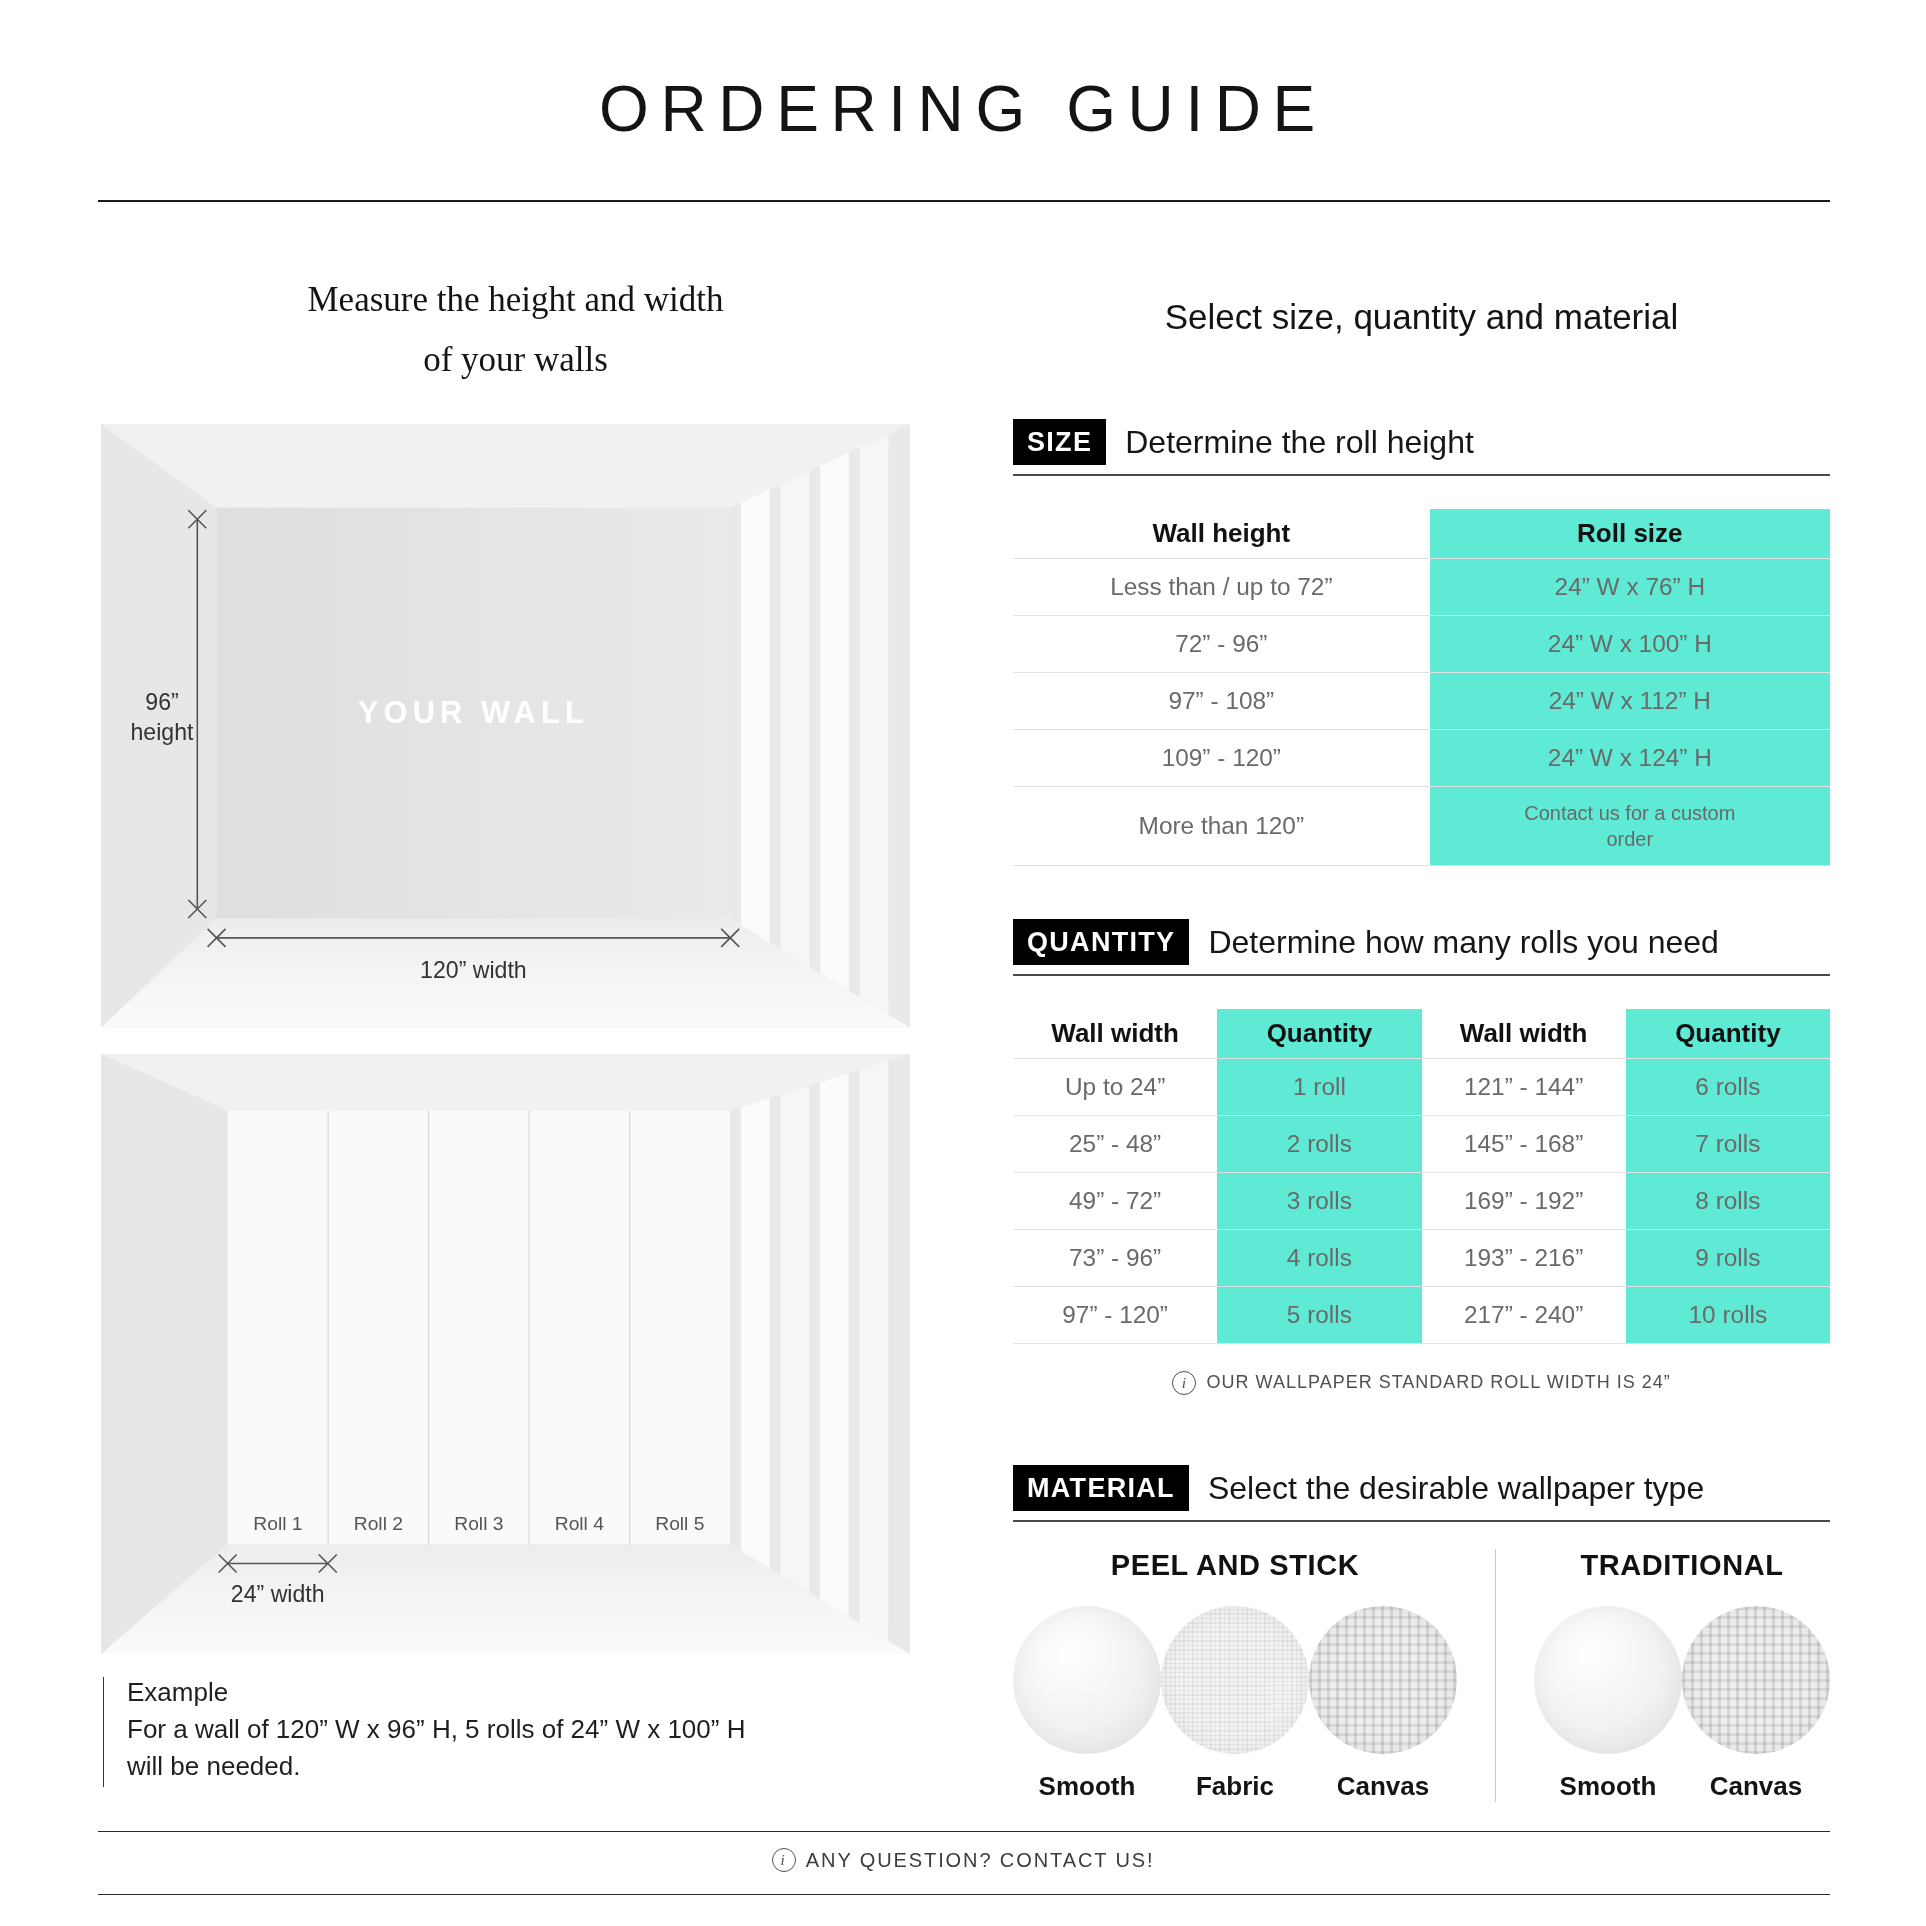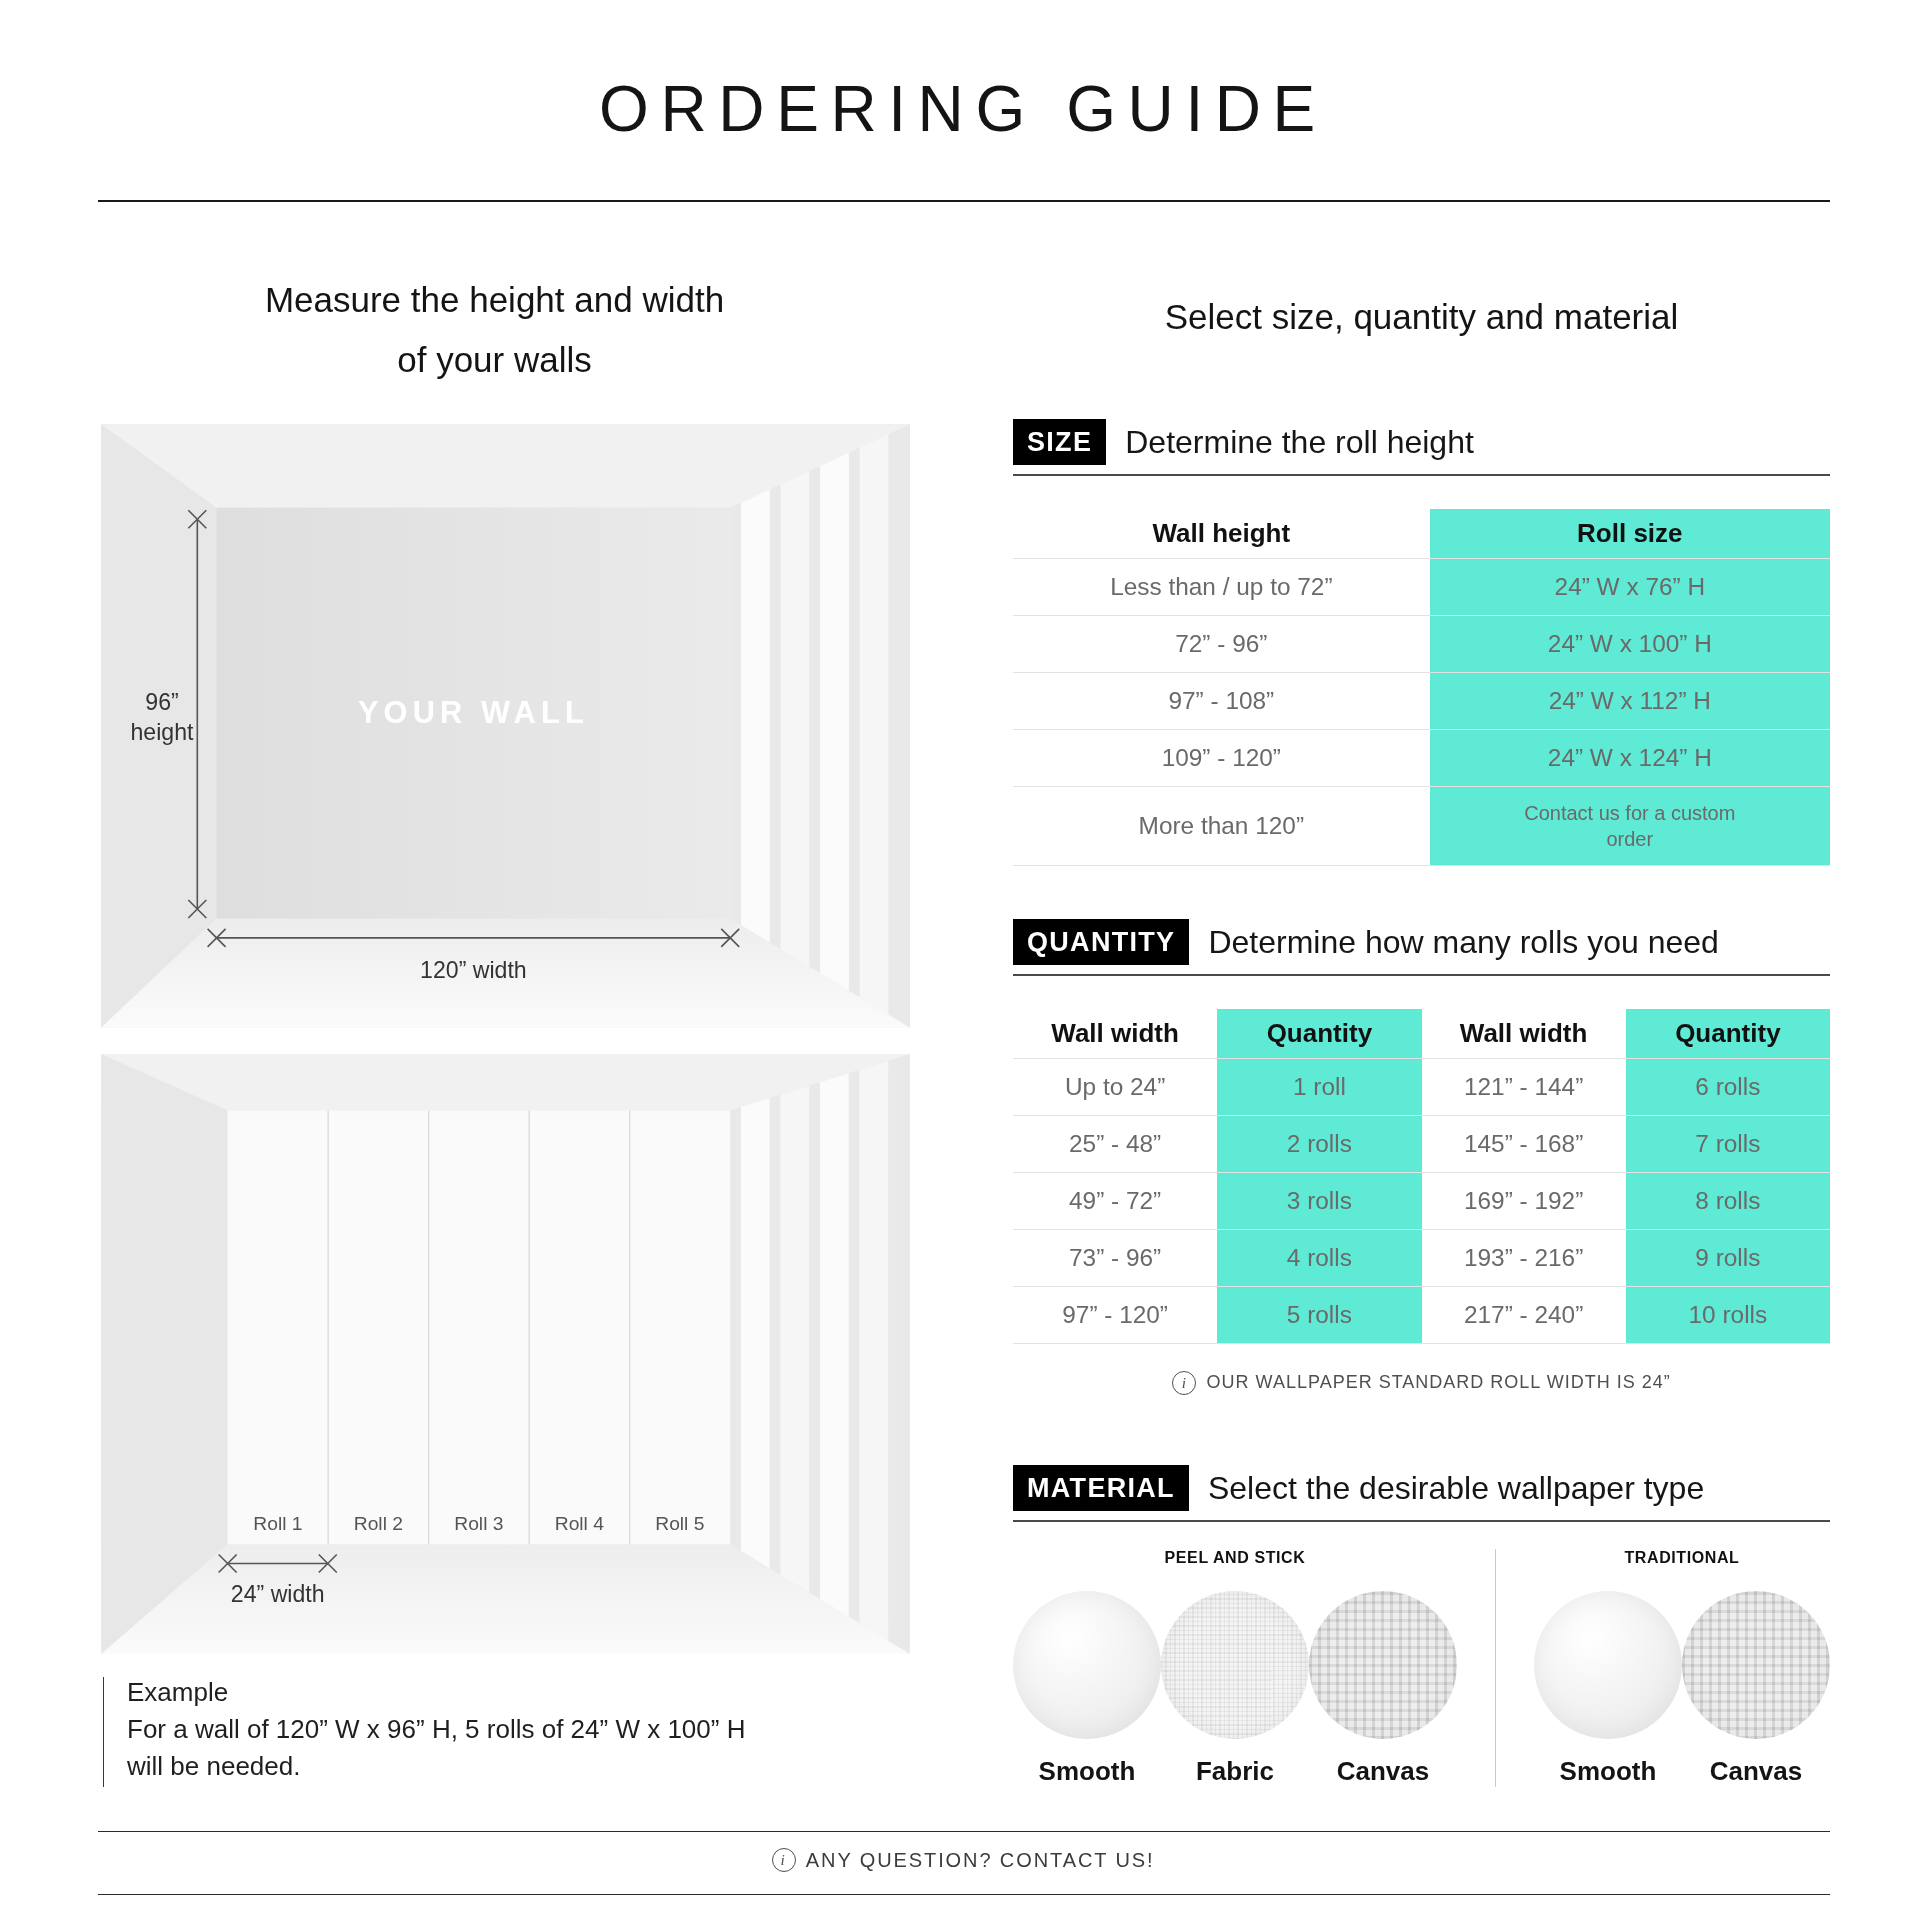--- a/index.html
+++ b/index.html
@@ -10,21 +10,21 @@
   
   .page-title {
     position:absolute; top:72px; left:0; width:100%;
     text-align:center; font-size:64px; letter-spacing:11.6px;
     font-weight:400; color:#141414;
   }
   .rule-top { position:absolute; top:200px; left:98px; width:1732px; height:1.9px; background:#1a1a1a; }
 
   
   .col-heading { position:absolute; font-size:35px; line-height:1.7; text-align:center; color:#141414; }
-  #left-heading  { top:270px; left:90px; width:809px; }
+  #left-heading  { top:270px; left:111px; width:809px;font-family:Liberation Serif, serif; }
   #right-heading { top:287px; left:1013px; width:817px; }
 
   
   #room1 { position:absolute; left:101px; top:424px; width:809px; height:604px; }
   #room2 { position:absolute; left:101px; top:1054px; width:809px; height:600px; }
   svg text { font-family:"Liberation Sans", sans-serif; }
 
   
   #example {
     position:absolute; left:103px; top:1677px; width:783px;
@@ -67,21 +67,21 @@
   .info-circle {
     display:inline-flex; align-items:center; justify-content:center;
     width:22px; height:22px; border:1.3px solid #4f4f4f; border-radius:50%;
     font-family:"Liberation Serif", serif; font-style:italic; font-size:15.4px; color:#4f4f4f;
     flex:0 0 auto;
   }
 
   
   .mat-row { margin-top:27px; display:flex; justify-content:space-between; align-items:stretch; }
   .mat-group { display:flex; flex-direction:column; align-items:center; }
-  .mat-group-name { font-size:16px; font-weight:bold; letter-spacing:0.6px; color:#111; }
+  .mat-group-name { font-size:29px; font-weight:bold; letter-spacing:0.6px; color:#111; }
   .swatches { display:flex; margin-top:24.4px; }
   .swatch { display:flex; flex-direction:column; align-items:center; }
   .circle { width:148px; height:148px; border-radius:50%; box-shadow:inset 0 0 26px rgba(0,0,0,0.05); }
   .tex-smooth { background:radial-gradient(circle at 38% 32%, #ffffff 0%, #f1f1f1 55%, #e4e4e4 100%); }
   .tex-fabric {
     background:
       repeating-linear-gradient(0deg,  rgba(0,0,0,0.05) 0 1.3px, transparent 1.3px 4.5px),
       repeating-linear-gradient(90deg, rgba(0,0,0,0.05) 0 1.3px, transparent 1.3px 4.5px),
       #f4f4f4;
   }

